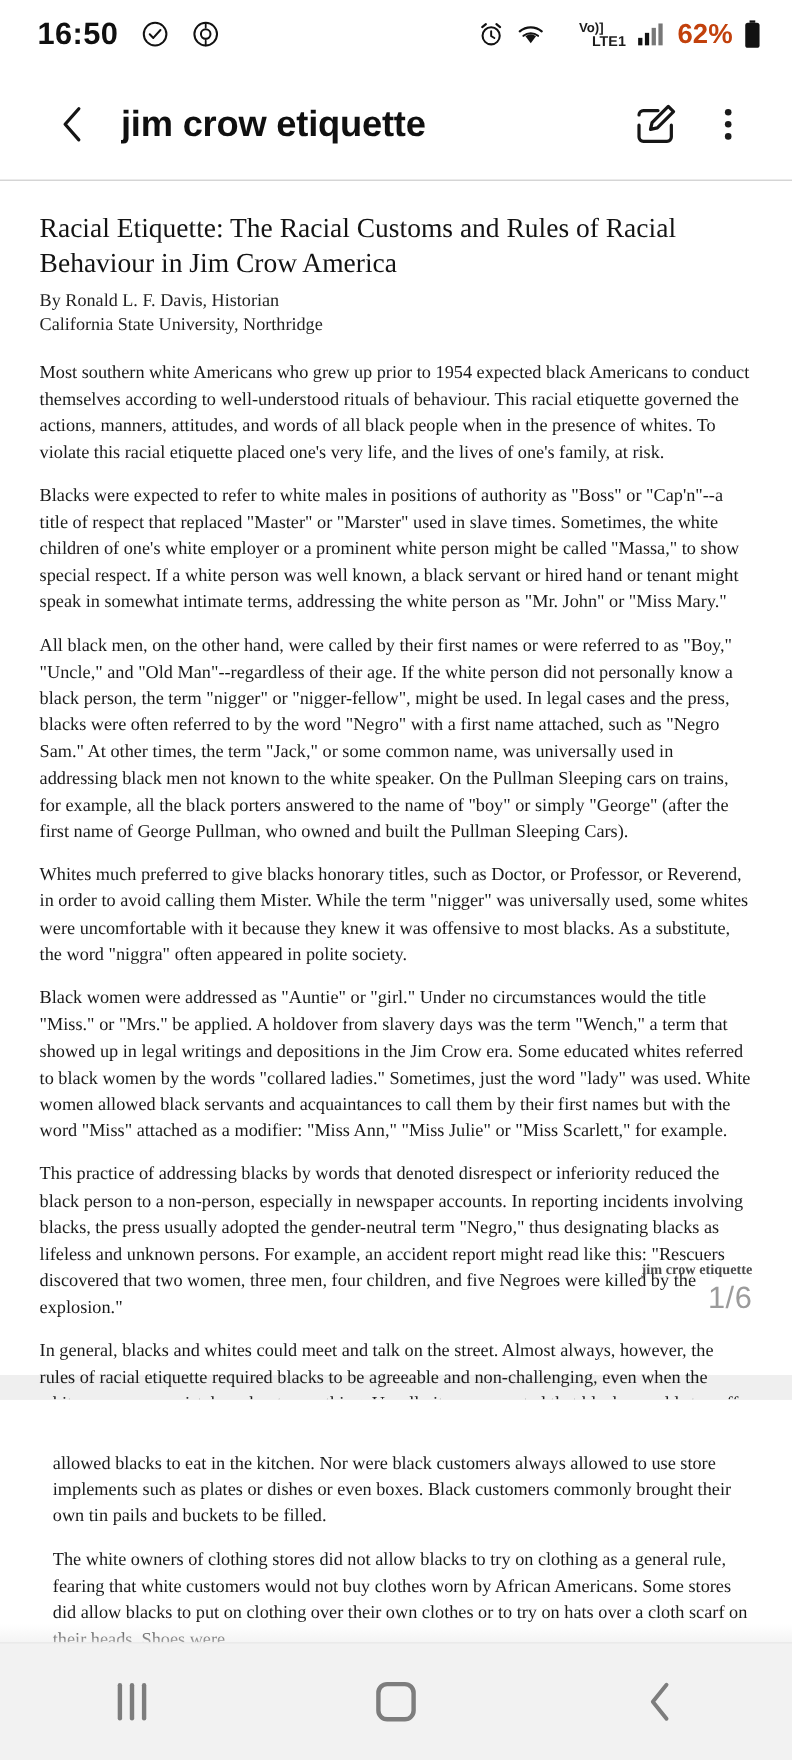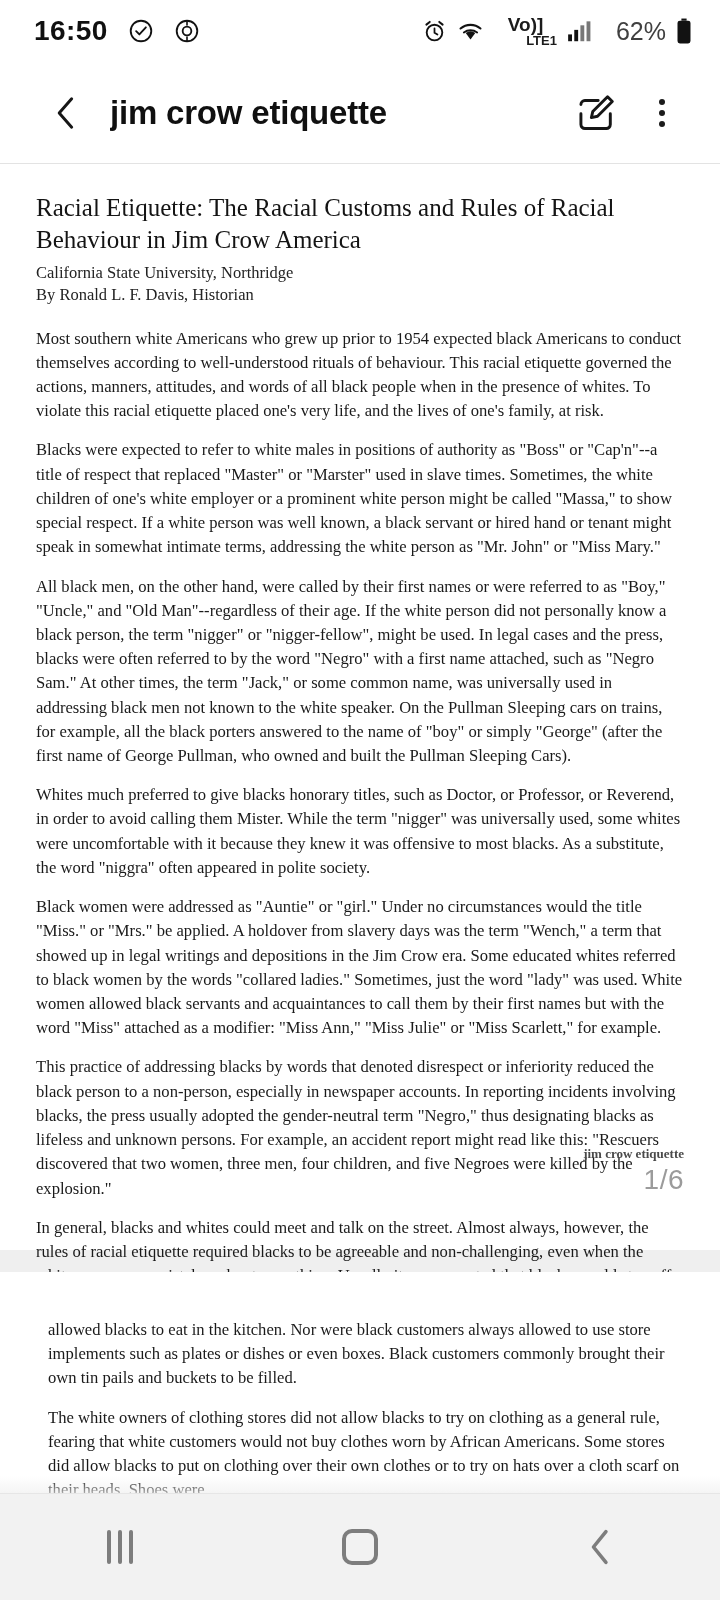--- a/index.html
+++ b/index.html
@@ -37,36 +37,36 @@
     letter-spacing: 0.4px;
     color: #101010;
   }
   .status-right {
     display: flex;
     align-items: center;
     gap: 10px;
   }
   .battery-text {
     font-size: 25px;
-    font-weight: 400;
-    color: #404040;
-    margin-left: 14px;
+    font-weight: 700;
+    color: #c2410c;
+    margin-left: 2px;
   }
   .ico {
     display: inline-block;
     line-height: 0;
   }
   .lte-stack {
     display: flex;
     flex-direction: column;
     align-items: center;
     justify-content: center;
     line-height: 1;
   }
-  .lte-top { font-size: 19px; font-weight: 700; }
+  .lte-top { font-size: 12px; font-weight: 700; }
   .lte-bot { font-size: 13px; font-weight: 700; margin-left: 32px; }
 
   
   .app-bar {
     height: 102px;
     background: #ffffff;
     display: flex;
     align-items: center;
     padding: 0 30px 0 44px;
     box-sizing: border-box;
@@ -306,22 +306,22 @@
         <span></span>
         <span></span>
       </span>
   </div>
 </div>
 
 <div class="viewer">
 
   <div class="page page-1">
     <h1 class="doc-title">Racial Etiquette: The Racial Customs and Rules of Racial Behaviour in Jim Crow America</h1>
+    <p class="doc-byline">By Ronald L. F. Davis, Historian</p>
     <p class="doc-byline">California State University, Northridge</p>
-    <p class="doc-byline">By Ronald L. F. Davis, Historian</p>
 
     <div class="doc-body">
       <p>Most southern white Americans who grew up prior to 1954 expected black Americans to conduct themselves according to well-understood rituals of behaviour. This racial etiquette governed the actions, manners, attitudes, and words of all black people when in the presence of whites. To violate this racial etiquette placed one's very life, and the lives of one's family, at risk.</p>
       <p>Blacks were expected to refer to white males in positions of authority as "Boss" or "Cap'n"--a title of respect that replaced "Master" or "Marster" used in slave times. Sometimes, the white children of one's white employer or a prominent white person might be called "Massa," to show special respect. If a white person was well known, a black servant or hired hand or tenant might speak in somewhat intimate terms, addressing the white person as "Mr. John" or "Miss Mary."</p>
       <p>All black men, on the other hand, were called by their first names or were referred to as "Boy," "Uncle," and "Old Man"--regardless of their age. If the white person did not personally know a black person, the term "nigger" or "nigger-fellow", might be used. In legal cases and the press, blacks were often referred to by the word "Negro" with a first name attached, such as "Negro Sam." At other times, the term "Jack," or some common name, was universally used in addressing black men not known to the white speaker. On the Pullman Sleeping cars on trains, for example, all the black porters answered to the name of "boy" or simply "George" (after the first name of George Pullman, who owned and built the Pullman Sleeping Cars).</p>
       <p>Whites much preferred to give blacks honorary titles, such as Doctor, or Professor, or Reverend, in order to avoid calling them Mister. While the term "nigger" was universally used, some whites were uncomfortable with it because they knew it was offensive to most blacks. As a substitute, the word "niggra" often appeared in polite society.</p>
       <p>Black women were addressed as "Auntie" or "girl." Under no circumstances would the title "Miss." or "Mrs." be applied. A holdover from slavery days was the term "Wench," a term that showed up in legal writings and depositions in the Jim Crow era. Some educated whites referred to black women by the words "collared ladies." Sometimes, just the word "lady" was used. White women allowed black servants and acquaintances to call them by their first names but with the word "Miss" attached as a modifier: "Miss Ann," "Miss Julie" or "Miss Scarlett," for example.</p>
       <p>This practice of addressing blacks by words that denoted disrespect or inferiority reduced the black person to a non-person, especially in newspaper accounts. In reporting incidents involving blacks, the press usually adopted the gender-neutral term "Negro," thus designating blacks as lifeless and unknown persons. For example, an accident report might read like this: "Rescuers discovered that two women, three men, four children, and five Negroes were killed by the explosion."</p>
       <p>In general, blacks and whites could meet and talk on the street. Almost always, however, the rules of racial etiquette required blacks to be agreeable and non-challenging, even when the white person was mistaken about something. Usually it was expected that blacks would step off the sidewalk when meeting whites or else walk on the outer street side of the walk thereby "giving whites the wall." Under no circumstances could a black person assume an air of equality with whites. Black men were expected to remove their caps and hats when talking with a white person. Those whites, moreover, who associated with blacks in a too friendly or casual manner ran the risk of being called a "nigger lover."</p>
       <p>Blacks and whites were not expected to eat together in public. It was okay for blacks to enter a restaurant to buy food to take out or to stand at the end of a lunch counter until their order was taken. Usually, they would then leave and wait outside for their food to be brought to them. Some places</p>

